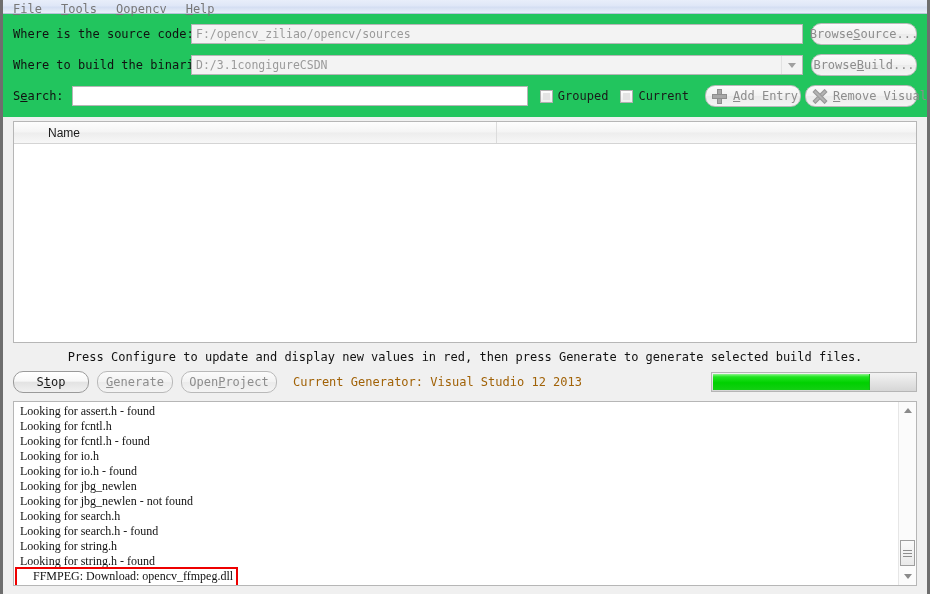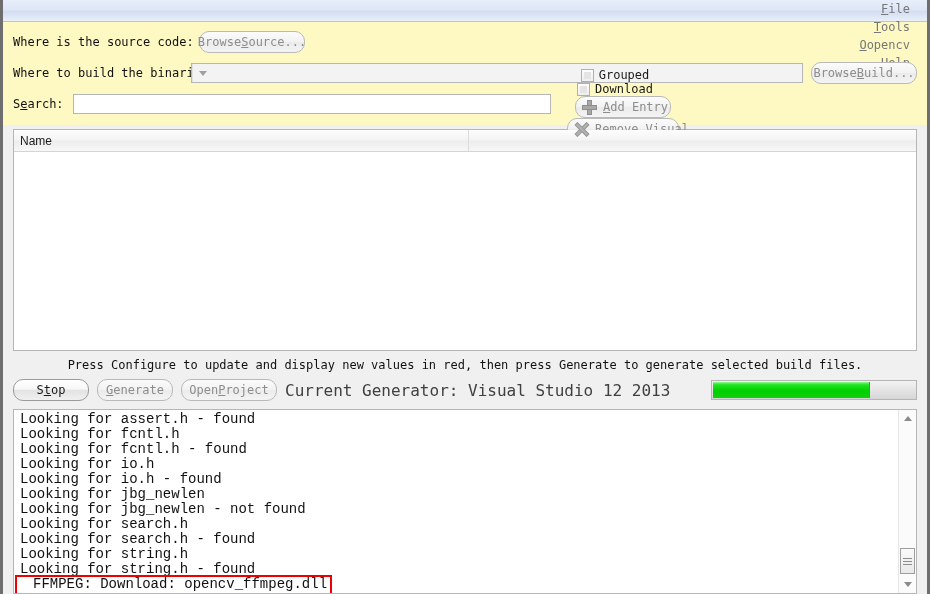--- a/index.html
+++ b/index.html
@@ -16,44 +16,43 @@
   .window {
     position: relative;
     width: 930px; height: 594px;
     box-sizing: border-box;
     border-left: 3px solid #6e6e6e;
     border-right: 3px solid #6e6e6e;
     background: #f0f0f0;
   }
   
   .menubar {
-    height: 22px;
+    height: 14px;
     background: linear-gradient(to bottom, #e8eefa 0%, #dfe7f7 45%, #d4def2 55%, #e9eff9 100%);
     border-bottom: 1px solid #b8c4da;
     display: flex;
-    align-items: flex-end;
+    align-items: flex-start;
     padding-left: 8px;
     box-sizing: border-box;
-    flex-direction: column;
   }
   .menu-item {
     font-family: "DejaVu Sans Mono", monospace;
     font-size: 12px;
     color: #777777;
     padding: 2px 11px 2px 2px;
     margin-right: 6px;
     white-space: nowrap;
     cursor: default;
   }
   .menu-item u { text-decoration: underline; }
 
   
   .form-area {
     padding: 8px 10px 2px 10px;
-    background: #fef9c3;
+    background: #22c55e;
   }
   .row {
     display: flex;
     align-items: center;
     height: 24px;
     margin-bottom: 7px;
   }
   .form-label {
     font-family: "DejaVu Sans Mono", monospace;
     font-size: 12px;
@@ -136,21 +135,20 @@
   }
   .btn u { text-decoration: underline; }
   .btn.enabled { color: #1a1a1a; }
   .btn-browse { width: 106px; margin-left: 8px; }
 
   
   .toolbar-right {
     display: flex;
     align-items: center;
     margin-left: 12px;
-    flex-direction: column;
   }
   .checkwrap {
     display: flex;
     align-items: center;
     margin-right: 12px;
     white-space: nowrap;
   }
   .checkbox {
     width: 13px; height: 13px;
     box-sizing: border-box;
@@ -224,20 +222,21 @@
     flex: 0 0 auto;
   }
   .cache-th {
     font-family: "Liberation Sans", sans-serif;
     font-size: 12px;
     color: #1a1a1a;
     display: flex;
     align-items: center;
     padding-left: 6px;
     box-sizing: border-box;
+    margin-left: 28px;
   }
   .th-name  { width: 455px; border-right: 1px solid #dcdcdc; }
   .th-value { flex: 1; }
   .cache-body { flex: 1; background: #ffffff; }
 
   
   .hintline {
     text-align: center;
     font-family: "DejaVu Sans Mono", monospace;
     font-size: 12px;
@@ -248,25 +247,25 @@
     display: flex;
     align-items: center;
     padding: 0 10px;
     height: 26px;
   }
   .btn-action { width: 76px; margin-right: 8px; height: 22px; }
   .btn-action.stop {
     background: linear-gradient(to bottom, #ffffff 0%, #f7f7f7 45%, #e3e3e3 52%, #f0f0f0 100%);
     border-color: #9a9a9a;
   }
-  .btn-openproj { width: 96px; margin-right: 8px; text-align: right; }
+  .btn-openproj { width: 96px; margin-right: 16px; text-align: right; }
   .gen-text {
     font-family: "DejaVu Sans Mono", monospace;
-    font-size: 16px;
-    color: #404040;
+    font-size: 12px;
+    color: #a16207;
     white-space: nowrap;
   }
   .progress {
     margin-left: auto;
     width: 206px;
     height: 20px;
     box-sizing: border-box;
     border: 1px solid #b5b5b5;
     background: linear-gradient(to bottom, #f3f3f3, #d6d6d6);
     padding: 1px;
@@ -288,22 +287,22 @@
     display: flex;
     position: relative;
     overflow: hidden;
   }
   .log-text {
     flex: 1;
     padding: 2px 4px 0 6px;
     overflow: hidden;
   }
   .log-line {
-    font-family: Liberation Mono, monospace;
-    font-size: 14px;
+    font-family: Liberation Serif, serif;
+    font-size: 12px;
     line-height: 15px;
     color: #111;
     white-space: pre;
   }
   .log-line.highlight {
     outline: 2px solid #ee0000;
     display: inline-block;
     padding: 0 3px 1px 16px;
     margin-left: -3px;
   }
@@ -364,30 +363,32 @@
     <div class="menu-item"><u>F</u><span>ile</span></div>
     <div class="menu-item"><u>T</u><span>ools</span></div>
     <div class="menu-item"><u>O</u><span>opencv</span></div>
     <div class="menu-item"><u>H</u><span>elp</span></div>
   </div>
 
   <div class="form-area">
 
     <div class="row">
       <div class="form-label lbl-src">Where is the source code:</div>
+      <div class="textfield" id="src-field">F:/opencv_ziliao/opencv/sources</div>
       <div class="btn btn-browse">
           <span>Browse </span>
           <u>S</u>
           <span>ource...</span>
         </div>
     </div>
 
     <div class="row">
       <div class="form-label lbl-bin">Where to build the binaries:</div>
       <div id="bin-combo">
+        <div class="combo-text">D:/3.1congigureCSDN</div>
         <div class="combo-arrow">
             <i></i>
           </div>
       </div>
       <div class="btn btn-browse">
           <span>Browse </span>
           <u>B</u>
           <span>uild...</span>
         </div>
     </div>
@@ -396,21 +397,21 @@
       <div class="form-label lbl-search"><span>S</span><u>e</u><span>arch:</span></div>
       <div class="textfield white" id="search-field" placeholder=""></div>
 
       <div class="toolbar-right">
         <div class="checkwrap">
           <span class="checkbox"></span>
           <span class="check-label">Grouped</span>
         </div>
         <div class="checkwrap">
           <span class="checkbox"></span>
-          <span class="check-label">Download</span>
+          <span class="check-label">Current</span>
         </div>
         <div class="btn btn-entry">
           <span class="icon-box icon-plus"></span>
           <span></span>
             <u>A</u>
             <span>dd Entry</span>
         </div>
         <div class="btn btn-entry wide">
           <span class="icon-box icon-x"></span>
           <span></span>

